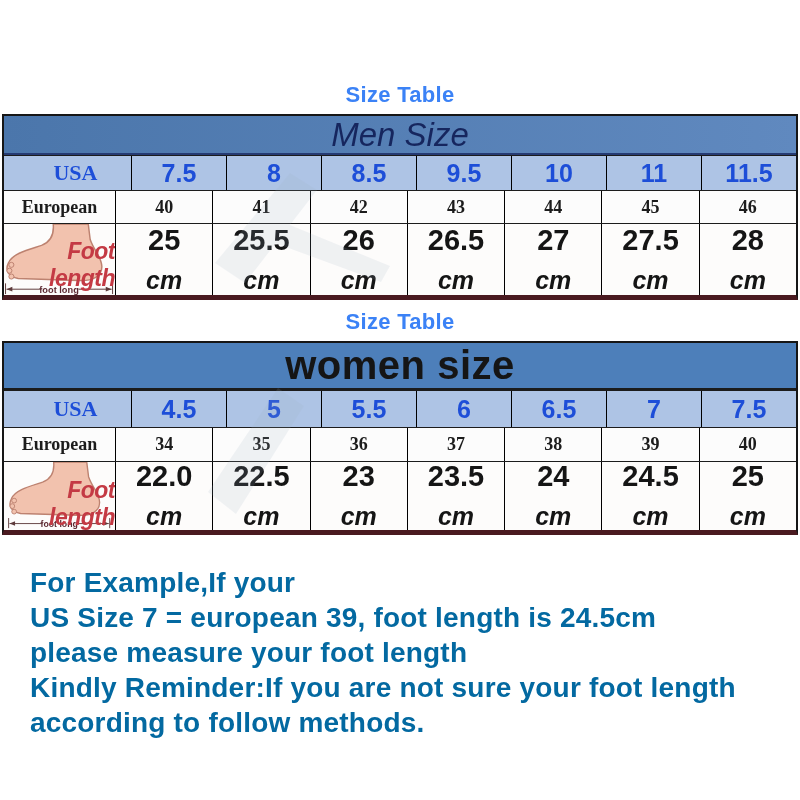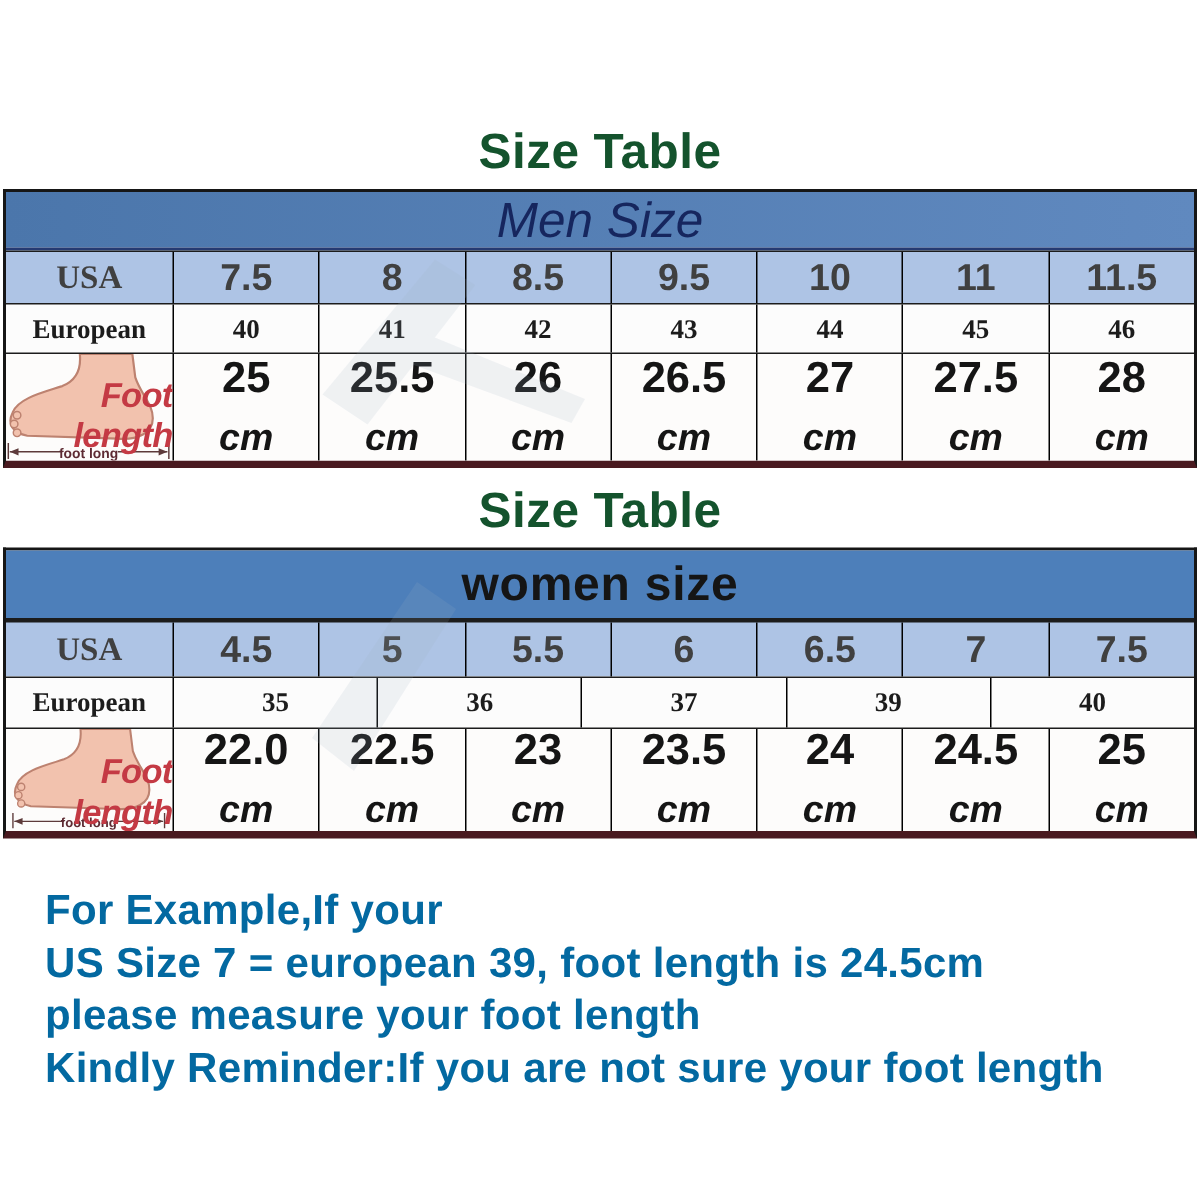--- a/index.html
+++ b/index.html
@@ -3,50 +3,50 @@
 <meta charset="utf-8">
 <style>
   html,body{margin:0;padding:0;}
   body{
     width:800px;height:800px;position:relative;overflow:hidden;
     background:#ffffff;
     font-family:"Liberation Sans","DejaVu Sans",sans-serif;
     color:#111;
   }
   .page-title{
-    text-align:center;font-size:33px;font-weight:bold;color:#14532d;
+    text-align:center;font-size:22px;font-weight:bold;color:#3b82f6;
     letter-spacing:.3px;
   }
   #title-men{margin:82px 0 6px 0;}
   #title-women{margin:9px 0 6px 0;}
 
   .sizetable{
     margin:0 2px;border:2px solid #161616;border-bottom:5px solid #4a1a20;
     position:relative;background:#fff;
   }
   .banner{
     display:flex;align-items:center;justify-content:center;
     border-bottom:2px solid #253a72;
   }
   .banner.men{
     height:37px;background:linear-gradient(90deg,#4b76ab,#6089bf);
     color:#16265e;font-style:italic;font-weight:normal;font-size:33px;
   }
   .banner.women{
     height:45px;background:#4d7fba;border-bottom:2px solid #1c1c1c;
-    color:#151515;font-weight:600;font-size:32px;letter-spacing:.5px;
+    color:#151515;font-weight:600;font-size:40px;letter-spacing:.5px;
   }
   .trow{display:flex;border-top:1px solid #1c1c1c;}
   .trow:first-of-type{border-top:none;}
   .cell{
     flex:1;display:flex;align-items:center;justify-content:center;
     border-left:1px solid #000000;min-width:0;
   }
   .label{flex:0 0 111px;border-left:none;}
-  .usa-row{background:#aec4e5;color:#404040;font-weight:bold;font-size:25px;}
+  .usa-row{background:#aec4e5;color:#1d4ed8;font-weight:bold;font-size:25px;padding-left:16px;}
   .usa-row .label{font-family:"Liberation Serif","DejaVu Serif",serif;font-size:22px;}
   .men .usa-row{height:34px;} 
   .euro-row{
     background:#fcfcfc;font-family:"Liberation Serif","DejaVu Serif",serif;
     font-weight:bold;font-size:18px;color:#1c1c1c;
   }
   .foot-row{background:#fdfcfb;}
   .footcell{flex-direction:column;line-height:1.02;justify-content:center;gap:12px;}
   .fv{font-weight:bold;font-size:29px;color:#151515;}
   .fu{font-weight:bold;font-style:italic;font-size:25px;color:#151515;}
@@ -164,23 +164,25 @@
     <div class="cell">5</div>
     <div class="cell">5.5</div>
     <div class="cell">6</div>
     <div class="cell">6.5</div>
     <div class="cell">7</div>
     <div class="cell">7.5</div>
   </div>
 
   <div class="trow euro-row" id="women-euro">
     <div class="cell label">European</div>
+    <div class="cell">34</div>
     <div class="cell">35</div>
     <div class="cell">36</div>
     <div class="cell">37</div>
+    <div class="cell">38</div>
     <div class="cell">39</div>
     <div class="cell">40</div>
   </div>
 
   <div class="trow foot-row" id="women-foot">
     <div class="cell label footlabel">
       <span class="redtext">Foot length</span>
       <svg class="foot" width="118" height="68" viewBox="0 0 120 74">
         <path d="M52,0 C53,10 50,18 40,22 C28,26 10,30 6,40 C2,48 6,54 16,56 L78,58 C92,59 102,54 102,44 C102,34 94,28 90,16 L88,0 Z" fill="#f2c2ae" stroke="#bd8270" stroke-width="1.5"></path>
         <circle cx="9" cy="42" r="2.6" fill="#f2c2ae" stroke="#bd8270" stroke-width="1"></circle>
@@ -225,20 +227,21 @@
       <span class="fu">cm</span>
     </div>
   </div>
 </div>
 
 <div class="notes">
   <div class="note-line">For Example,If your</div>
   <div class="note-line">US Size 7 = european 39, foot length is 24.5cm</div>
   <div class="note-line">please measure your foot length</div>
   <div class="note-line">Kindly Reminder:If you are not sure your foot length</div>
+  <div class="note-line">according to follow methods.</div>
 </div>
 
 <svg id="wm1" class="watermark" width="230" height="120" viewBox="0 0 230 120">
   <path d="M10,95 L85,5 L112,22 L40,115 Z" fill="#9fb0c2"></path>
   <path d="M80,55 L185,98 L176,114 L70,75 Z" fill="#9fb0c2"></path>
 </svg>
 <svg id="wm2" class="watermark" width="170" height="140" viewBox="0 0 170 140">
   <path d="M8,110 L78,6 L104,24 L36,132 Z" fill="#9fb0c2"></path>
 </svg>
 

